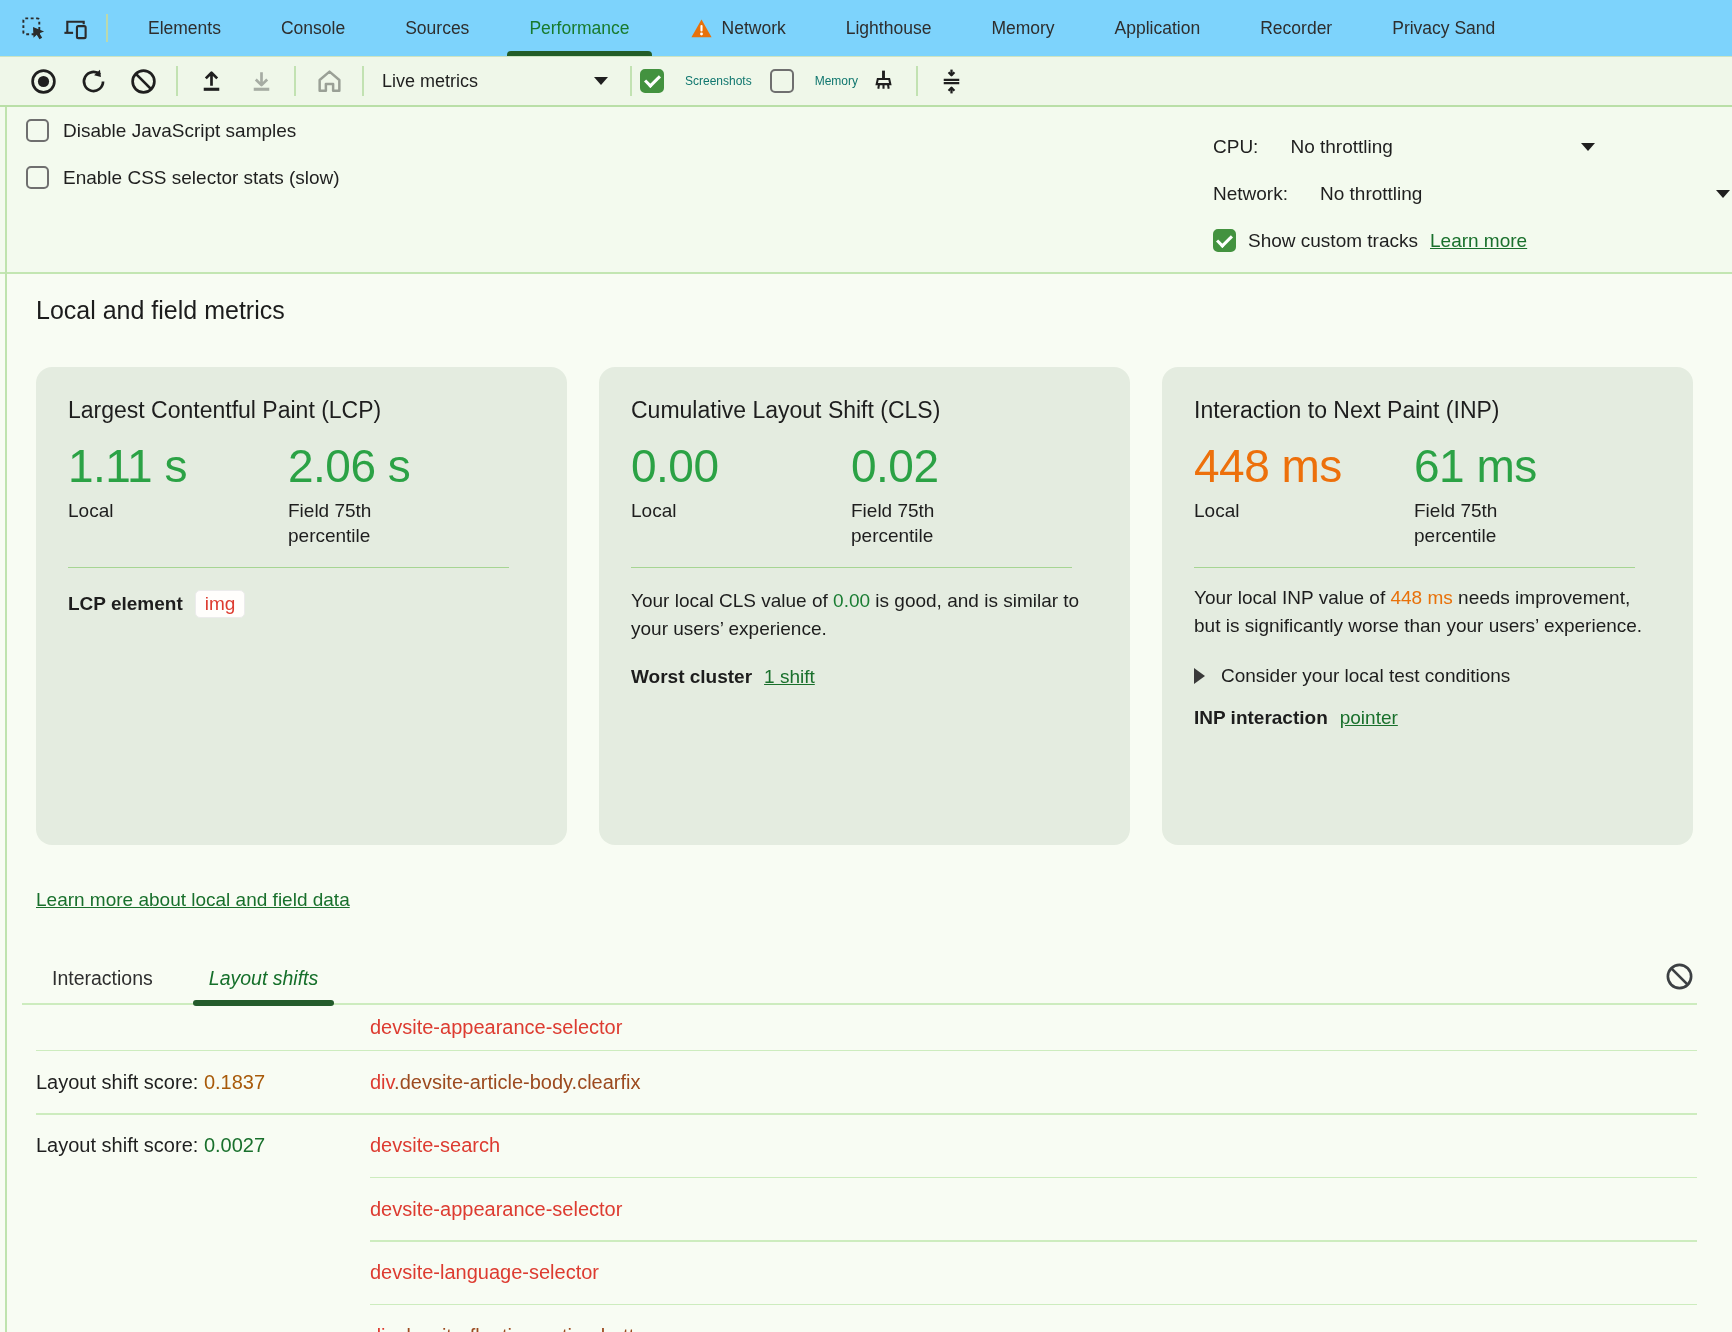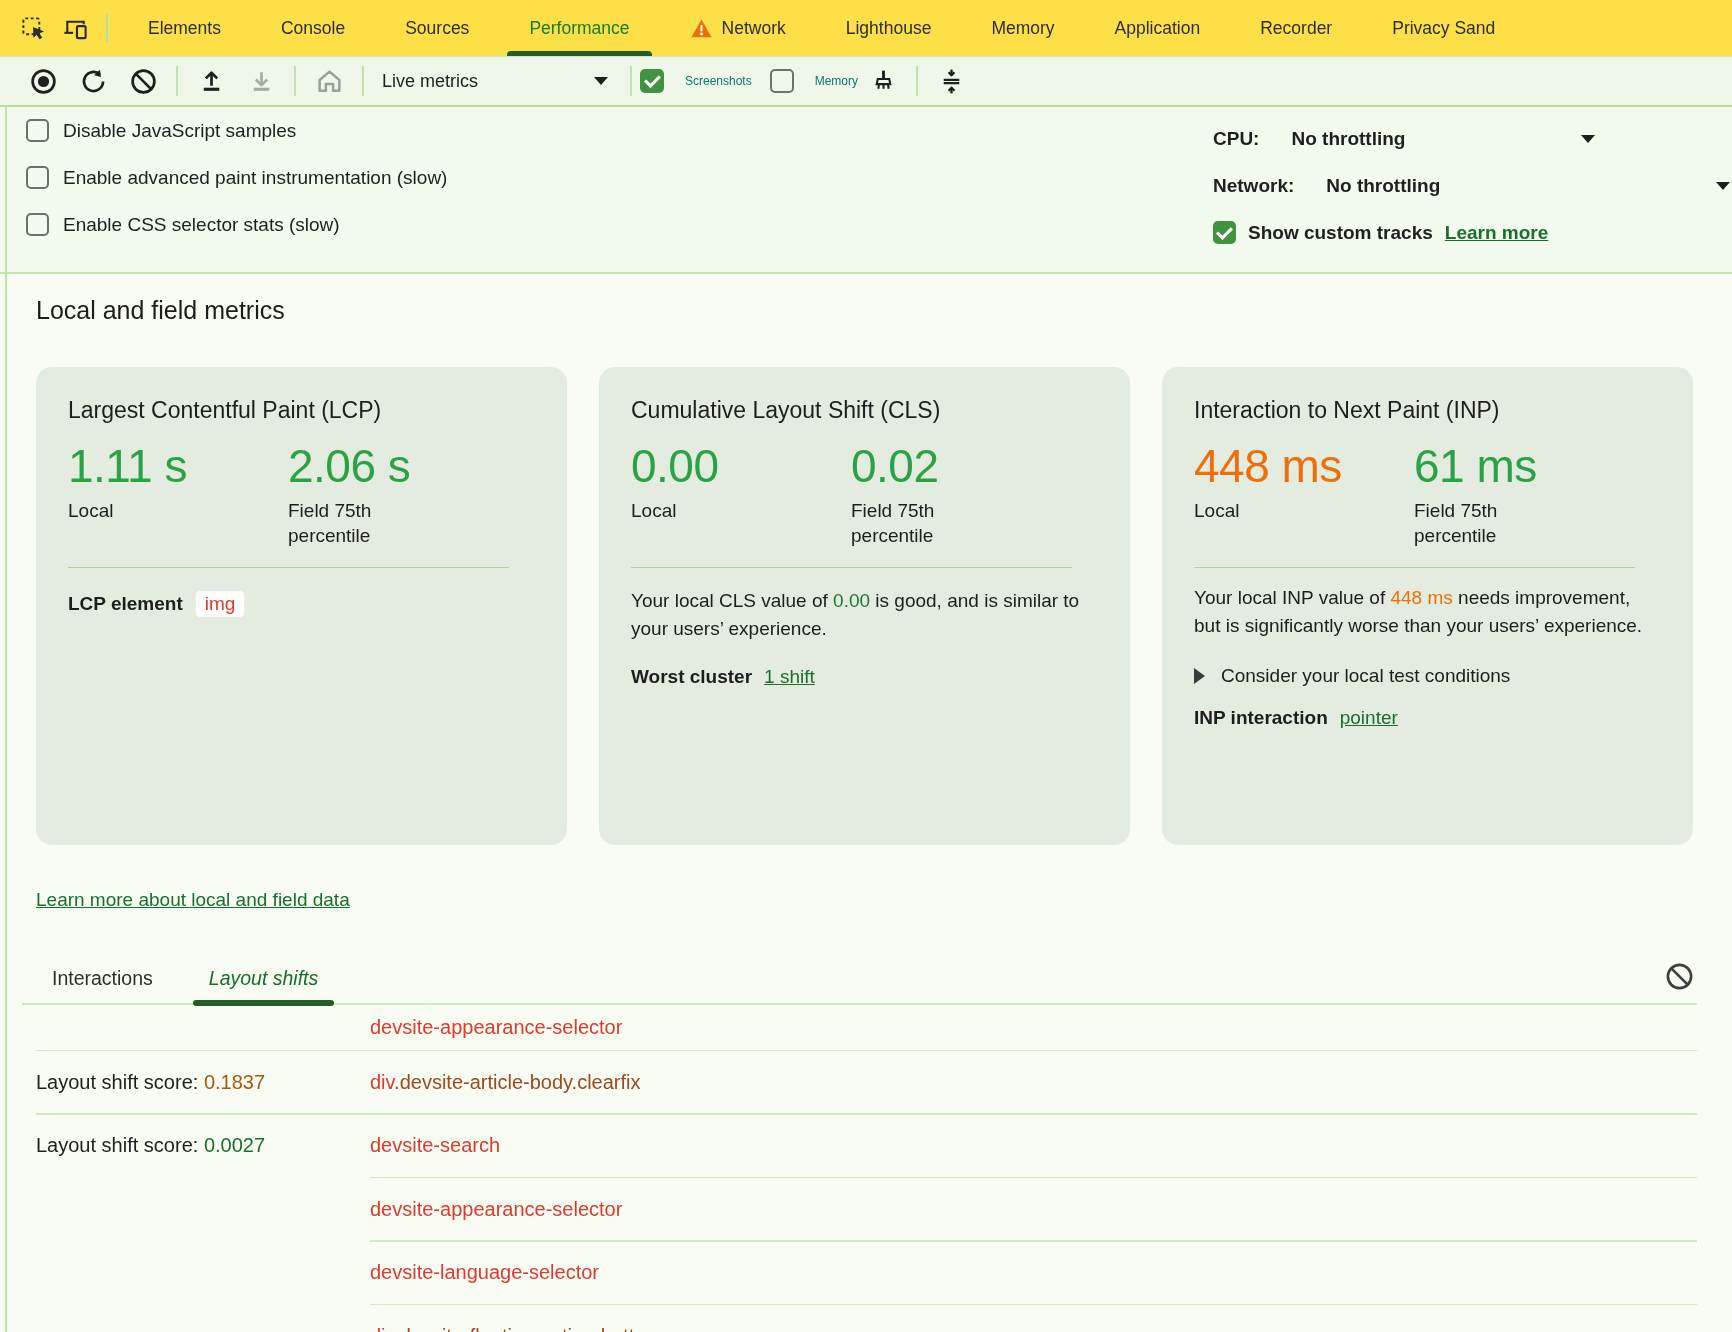--- a/index.html
+++ b/index.html
@@ -4,21 +4,21 @@
 <style>
   html,body{margin:0;padding:0;background:#fff;}
   *{box-sizing:border-box;}
   .app{
     position:relative;width:1732px;height:1332px;overflow:hidden;
     font-family:"Liberation Sans",sans-serif;color:#1f1f1f;background:#f8fcf3;
   }
   
   .tabbar{
     position:absolute;left:0;top:0;width:1732px;height:57px;
-    background:#fde047;border-bottom:1px solid #cde4c2;
+    background:#7dd3fc;border-bottom:1px solid #cde4c2;
     display:flex;align-items:center;padding-left:12px;white-space:nowrap;overflow:hidden;
   }
   .iconbtn{background:none;border:none;padding:0;width:42px;height:42px;
     display:flex;align-items:center;justify-content:center;cursor:pointer;}
   .vsep{width:2px;height:28px;background:#bcd9ac;margin:0 10px;flex:0 0 auto;}
   .tab{
     position:relative;height:57px;display:flex;align-items:center;gap:9px;
     padding:0 30px;font-size:17.5px;color:#2e2e2e;cursor:pointer;flex:0 0 auto;
   }
   .tab.active{color:#187a2d;font-weight:500;}
@@ -50,21 +50,21 @@
   .cblabel{font-size:12px;color:#0f766e;margin-left:11px;}
   
   .options{
     position:absolute;left:0;top:105px;width:1732px;height:167px;background:#f3faee;
     border-top:2px solid #b9dfa7;
   }
   .leftline{position:absolute;left:5px;top:107px;bottom:0;width:2px;background:#bfe3ae;z-index:5;}
   .optrow{display:flex;align-items:center;gap:14px;height:47px;padding-left:26px;cursor:pointer;}
   .optrow .cb{width:23px;height:23px;}
   .optlabel{font-size:19px;color:#1f1f1f;}
-  .throttles{position:absolute;left:1213px;top:8px;width:519px;font-weight:bold;}
+  .throttles{position:absolute;left:1213px;top:16px;width:519px;}
   .throw{display:flex;align-items:center;height:47px;font-size:19px;}
   .throw .tlabel{color:#1f1f1f;margin-right:32px;}
   .throw .tvalue{color:#1f1f1f;cursor:pointer;}
   .throw.cpu{width:382px;}
   .throw .caret{margin-left:auto;}
   .throw.net{width:519px;padding-right:2px;}
   .tracksrow{display:flex;align-items:center;gap:12px;height:47px;}
   a.glink{color:#19702c;text-decoration:underline;cursor:pointer;}
   
   .content{
@@ -249,24 +249,20 @@
     </button>
   </div>
 
   <div class="options">
     <div class="optrow">
       <span class="cb"></span>
       <span class="optlabel">Disable JavaScript samples</span>
     </div>
     <div class="optrow">
       <span class="cb"></span>
-      <span class="optlabel">Enable advanced paint instrumentation (slow)</span>
-    </div>
-    <div class="optrow">
-      <span class="cb"></span>
       <span class="optlabel">Enable CSS selector stats (slow)</span>
     </div>
     <div class="throttles">
       <div class="throw cpu">
         <span class="tlabel">CPU:</span>
         <span class="tvalue">No throttling</span>
         <span class="caret"></span>
       </div>
       <div class="throw net">
         <span class="tlabel">Network:</span>

